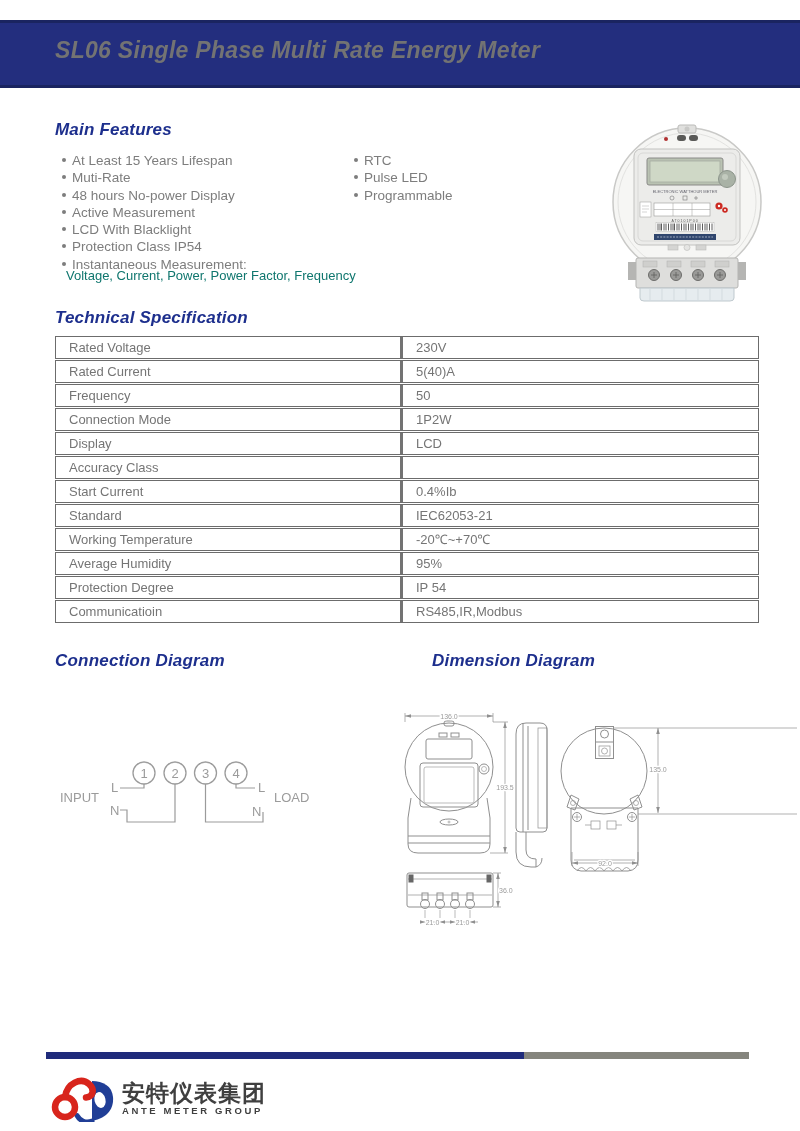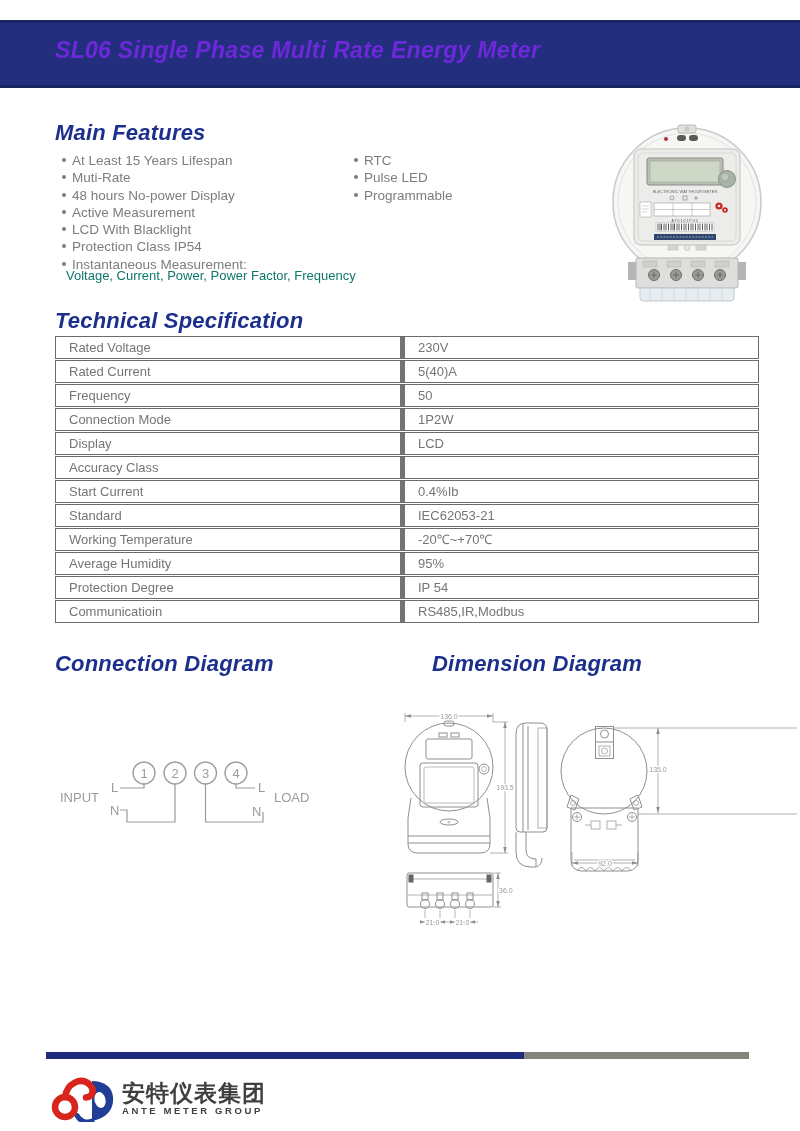--- a/index.html
+++ b/index.html
@@ -9,28 +9,28 @@
   }
   .abs { position:absolute; }
 
   
   .header-bar {
     left:0; top:20px; width:800px; height:62px;
     background:#232e7e;
     border-top:3px solid #1a2460; border-bottom:3px solid #1a2460;
   }
   .page-title {
-    left:55px; top:17px; color:#6d28d9;
+    left:55px; top:17px; color:#737373;
     font-size:23px; font-weight:bold; font-style:italic; letter-spacing:0.3px;
     white-space:nowrap;
   }
 
   
   .section-heading {
-    color:#1d2f8d; font-size:22px; font-weight:bold; font-style:italic;
+    color:#1d2f8d; font-size:17px; font-weight:bold; font-style:italic;
     letter-spacing:0.2px; white-space:nowrap;
   }
 
   
   .feature-list { list-style:none; margin:6px; padding:0; }
   .feature-list li {
     font-size:13.5px; line-height:17.3px; color:#7d7d7d; white-space:nowrap;
   }
   .dot {
     display:inline-block; width:4px; height:4px; border-radius:50%;
@@ -41,21 +41,21 @@
     padding-left:10px; white-space:nowrap;
   }
 
   
   .spec-table { left:55px; top:336px; width:704px; }
   .spec-row {
     display:flex; border:1px solid #6c6c6c; margin-bottom:1px;
     height:21px; background:#ffffff;
   }
   .spec-label {
-    width:331px; border-right:5px solid #737373; padding-left:13px;
+    width:331px; border-right:3px solid #737373; padding-left:13px;
     font-size:13px; line-height:21px; color:#757575; white-space:nowrap;
   }
   .spec-value {
     flex:1; padding-left:13px;
     font-size:13px; line-height:21px; color:#757575; white-space:nowrap;
   }
 
   
   .bar-blue { left:46px; top:1052px; width:478px; height:7px; background:#1f2b7b; }
   .bar-gray { left:524px; top:1052px; width:225px; height:7px; background:#85857d; }

